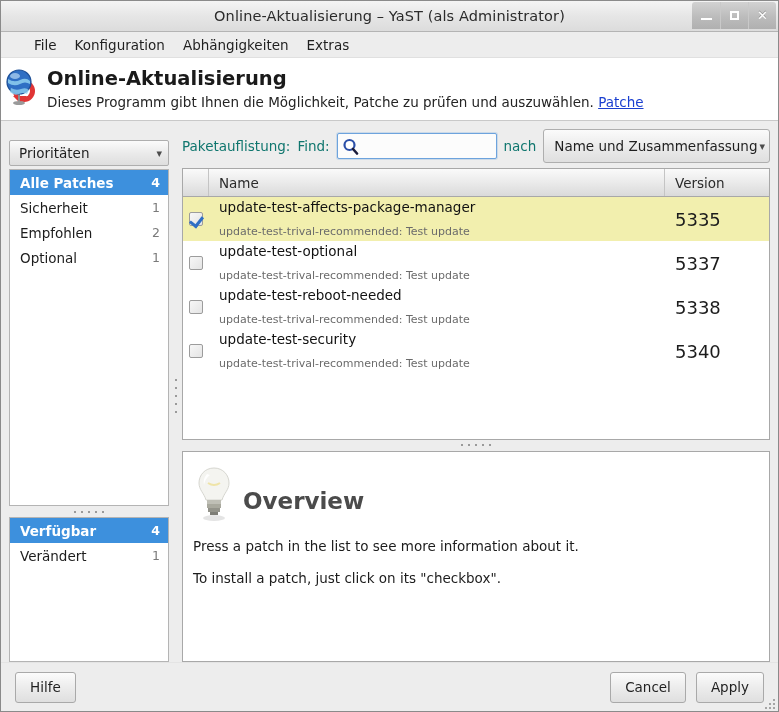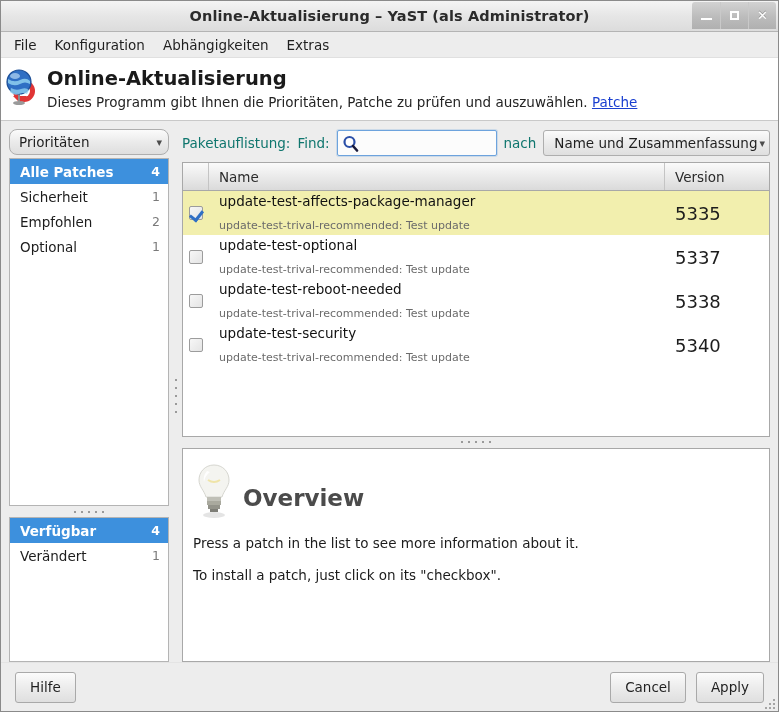--- a/index.html
+++ b/index.html
@@ -27,21 +27,21 @@
     height: 31px;
     flex: 0 0 31px;
     background: linear-gradient(to bottom, #f4f4f4 0%, #e6e6e6 50%, #dcdcdc 100%);
     border-bottom: 1px solid #b4b4b4;
     display: flex;
     align-items: center;
     justify-content: center;
   }
   #title-text {
     font-size: 14.5px;
-    font-weight: bold;
+    font-weight: normal;
     color: #2b2b2b;
     letter-spacing: 0.1px;
     white-space: nowrap;
   }
   #win-buttons {
     position: absolute;
     right: 2px; top: 1px;
     display: flex;
     height: 27px;
   }
@@ -60,21 +60,21 @@
   .win-btn .glyph-min { display:block; width:11px; height:2px; background:#fff; margin-top:7px; }
   .win-btn .glyph-max { display:block; width:9px; height:9px; border:2px solid #fff; }
 
   
   #menubar {
     flex: 0 0 26px;
     height: 26px;
     background: #ededed;
     display: flex;
     align-items: center;
-    padding-left: 4px;
+    padding-left: 24px;
     border-bottom: 1px solid #e0e0e0;
   }
   .menu-item {
     font-size: 13.5px;
     color: #1f1f1f;
     padding: 3px 9px;
     white-space: nowrap;
   }
 
   
@@ -117,27 +117,28 @@
   #left-col {
     flex: 0 0 160px;
     display: flex;
     flex-direction: column;
     min-width: 0;
   }
   .combo {
     height: 26px;
     background: linear-gradient(to bottom, #fbfbfb 0%, #eaeaea 52%, #dedede 100%);
     border: 1px solid #aeaeae;
-    border-radius: 8px;
+    border-radius: 2px;
     display: flex;
     align-items: center;
     padding: 0 6px 0 9px;
     font-size: 13.5px;
     color: #1f1f1f;
     justify-content: space-between;
+    margin-top: 11px;
   }
   .combo .chev { color: #4c4c4c; font-size: 11px; line-height: 1; }
 
   .listbox {
     background: #ffffff;
     border: 1px solid #b4b4b4;
     overflow: hidden;
     padding: 0;
     min-height: 0;
   }
@@ -205,21 +206,21 @@
   }
   #search-input {
     border: 0; outline: 0; background: transparent;
     font-family: "DejaVu Sans", "Liberation Sans", sans-serif;
     font-size: 13.5px; color: #1f1f1f;
     flex: 1 1 auto; min-width: 0;
     padding-left: 3px;
   }
   #sort-combo {
     flex: 0 0 auto;
-    height: 26px;
+    height: 34px;
     background: linear-gradient(to bottom, #fbfbfb 0%, #ebebeb 52%, #dfdfdf 100%);
     border: 1px solid #aeaeae;
     border-radius: 3px;
     display: flex; align-items: center;
     padding: 0 4px 0 10px;
     font-size: 13.5px; color: #1f1f1f;
     white-space: nowrap;
     gap: 2px;
   }
   #sort-combo .chev { color: #4c4c4c; font-size: 11px; }
@@ -375,21 +376,21 @@
         <circle cx="16" cy="13" r="12" fill="#2f6fc4"></circle>
         <circle cx="16" cy="13" r="12" fill="none" stroke="#1d4f96" stroke-width="1.2"></circle>
         <path d="M5 10 q6 4 12 1 q6 -3 10 1 l0 3 q-5 -3 -10 0 q-6 3 -12 -1 z" fill="#8fd0f0" opacity="0.85"></path>
         <path d="M8 19 q5 3 10 1 q5 -2 8 1 l-2 4 q-4 -2 -8 0 q-5 2 -9 -2 z" fill="#8fd0f0" opacity="0.8"></path>
         <ellipse cx="12" cy="7" rx="5" ry="3" fill="#cfeafb" opacity="0.6"></ellipse>
       </svg>
     </div>
     <div id="heading-text">
       <div id="page-title">Online-Aktualisierung</div>
       <div id="page-subtitle">
-        <span>Dieses Programm gibt Ihnen die Prioritäten, Patche zu prüfen und auszuwählen.</span>
+        <span>Dieses Programm gibt Ihnen die Möglichkeit, Patche zu prüfen und auszuwählen.</span>
         <span class="more-link">Patche</span>
       </div>
     </div>
   </div>
 
   <div id="body">
 
     <div id="left-col">
       <div class="combo">
         <span>Prioritäten</span>

